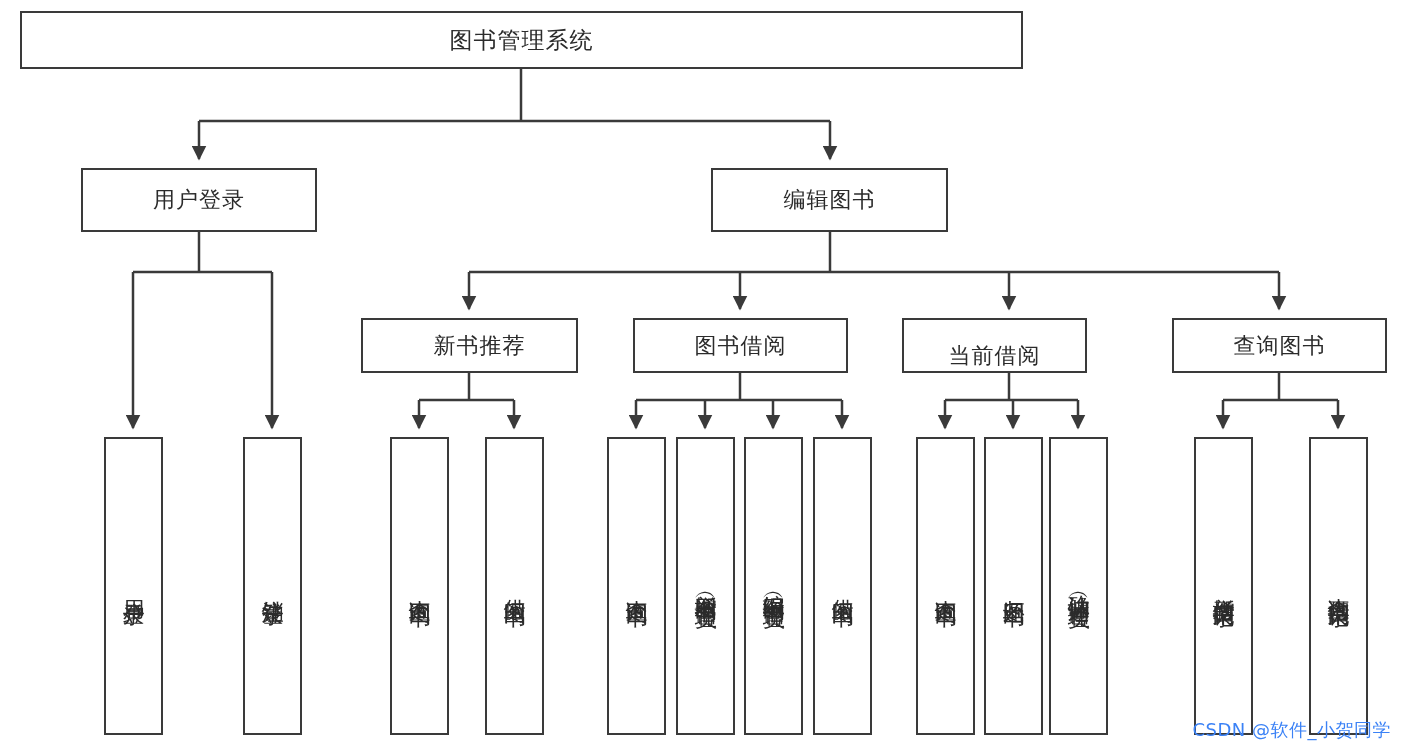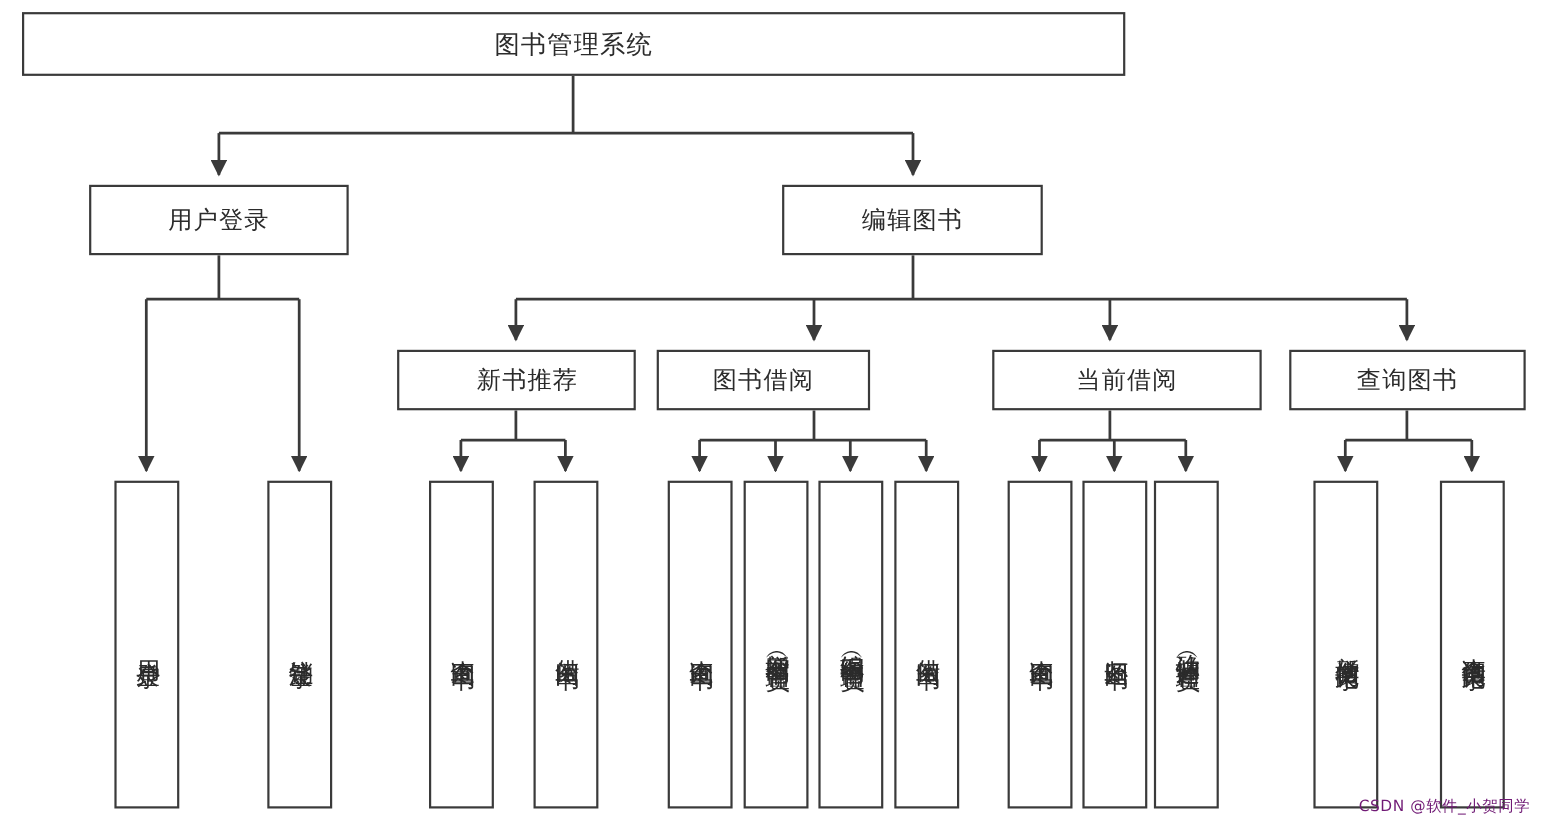--- a/index.html
+++ b/index.html
@@ -53,22 +53,22 @@
     writing-mode: vertical-rl;
     text-orientation: upright;
     white-space: normal;
     text-align: center;
     max-height: 285px;
   }
   .watermark {
     position: absolute;
     right: 14px;
     bottom: 5px;
-    font-size: 14px;
-    color: #701a75;
+    font-size: 18px;
+    color: #3b82f6;
     letter-spacing: 0.5px;
     white-space: nowrap;
     pointer-events: none;
   }
 </style>
 </head>
 <body>
 
 <div id="canvas">
 
@@ -129,24 +129,24 @@
   <div class="node-box horizontal" style="left:81px; top:168px; width:236px; height:64px;">
     <span>用户登录</span>
   </div>
   <div class="node-box horizontal" style="left:711px; top:168px; width:237px; height:64px;">
     <span>编辑图书</span>
   </div>
 
   <div class="node-box horizontal" style="left:361px; top:318px; width:217px; height:55px;padding-left:20px;">
     <span>新书推荐</span>
   </div>
-  <div class="node-box horizontal" style="left:597px; top:318px; width:194px; height:55px;">
+  <div class="node-box horizontal" style="left:633px; top:318px; width:215px; height:55px;">
     <span>图书借阅</span>
   </div>
-  <div class="node-box horizontal" style="left:902px; top:318px; width:245px; height:55px;">
+  <div class="node-box horizontal" style="left:902px; top:318px; width:185px; height:55px;align-items:flex-end;">
     <span>当前借阅</span>
   </div>
   <div class="node-box horizontal" style="left:1172px; top:318px; width:215px; height:55px;">
     <span>查询图书</span>
   </div>
 
   <div class="node-box vertical" style="left:104px; top:437px; width:59px; height:298px;">
     <span class="vlabel">用户登录</span>
   </div>
   <div class="node-box vertical" style="left:243px; top:437px; width:59px; height:298px;">

